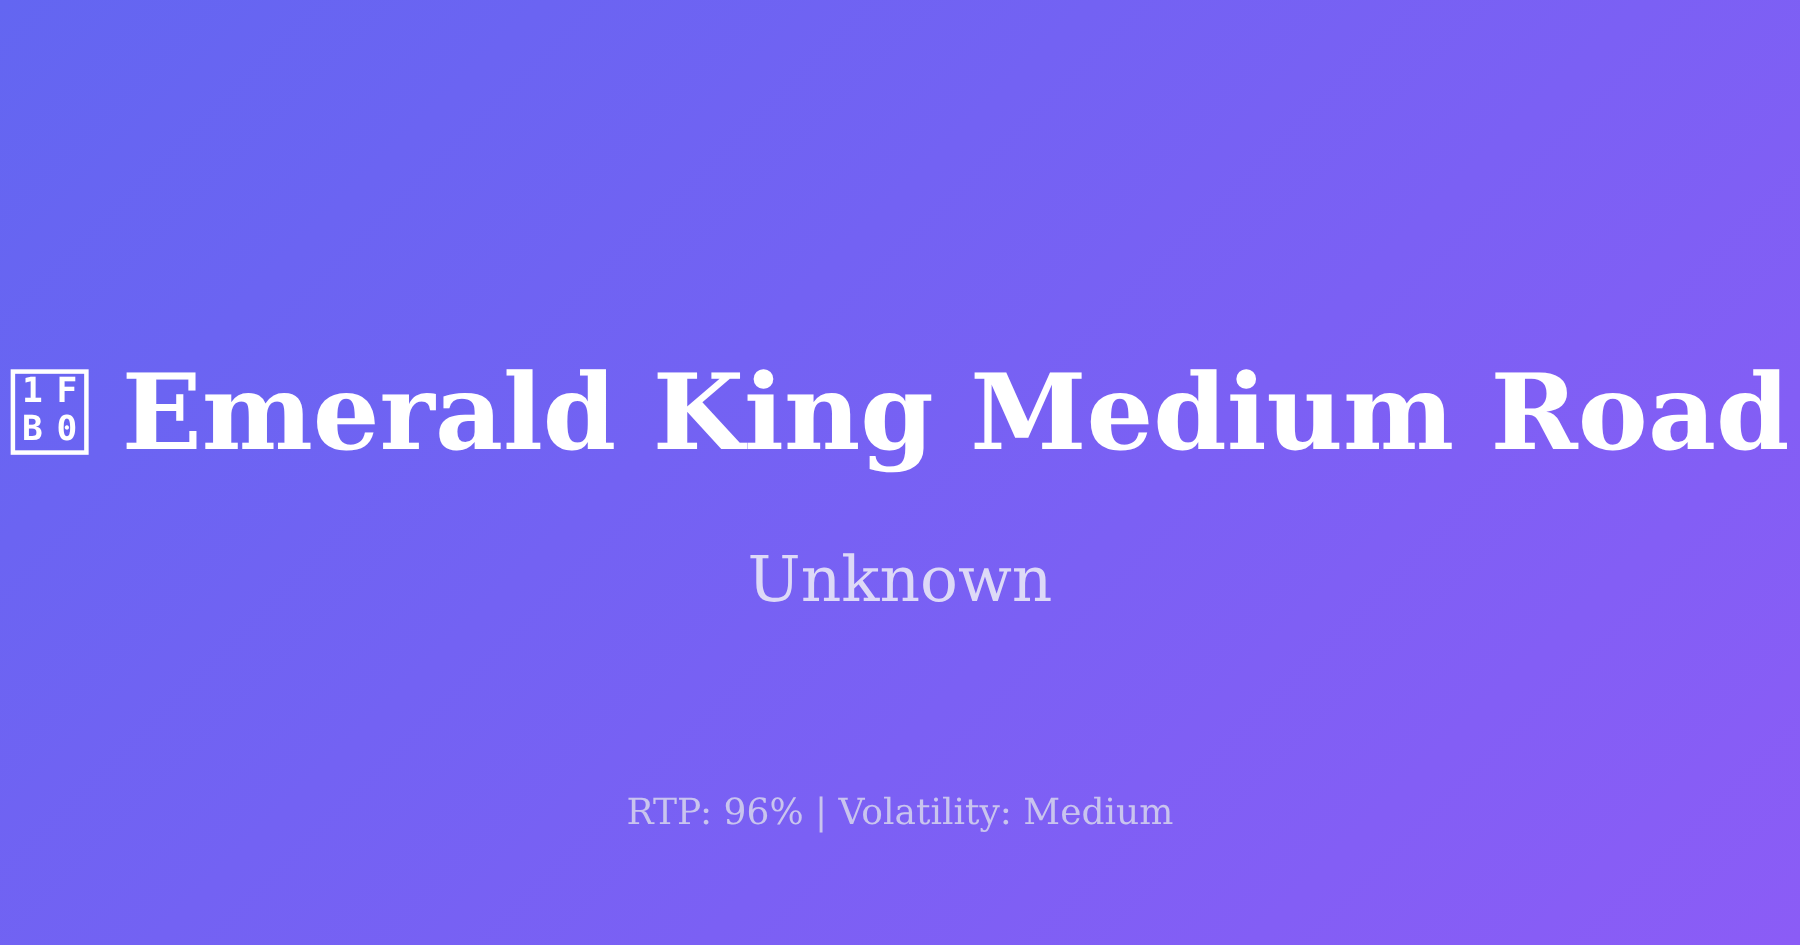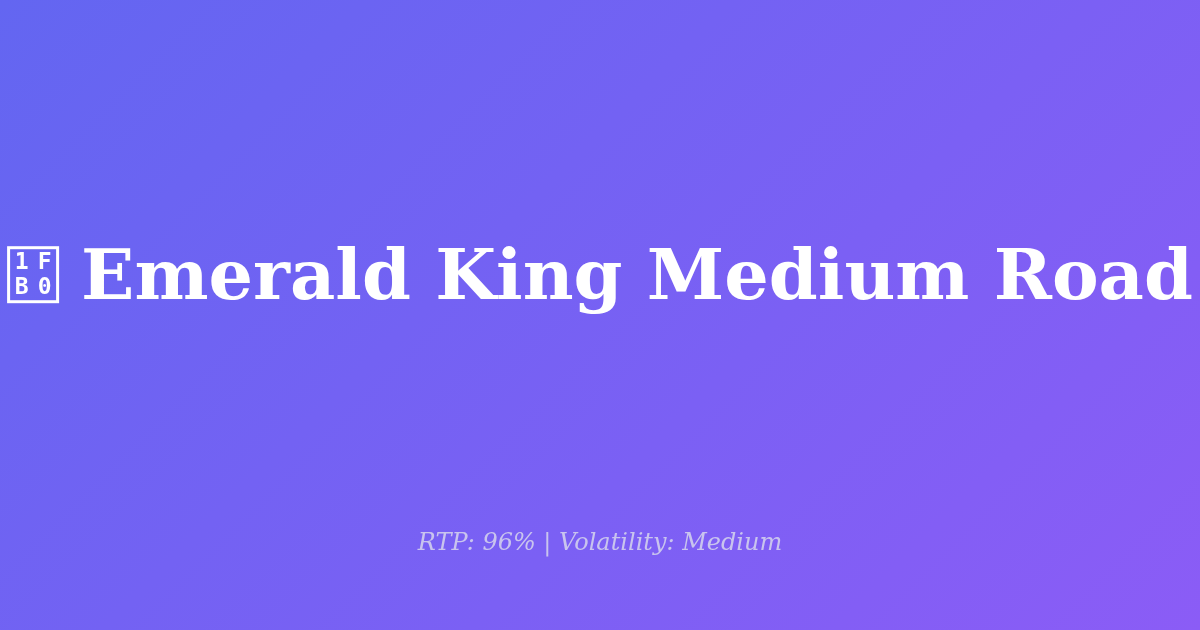--- a/index.html
+++ b/index.html
@@ -97,37 +97,37 @@
     top: 542px;
     left: 50%;
     transform: translate(-50%, -50%);
     font-family: "DejaVu Serif", "Liberation Serif", serif;
     font-weight: 400;
     font-size: 24px;
     line-height: 1.2;
     color: #c9c4ee;
     white-space: nowrap;
     text-align: center;
-    font-style: italic;
   }
 </style>
 </head>
 <body>
 
 <div id="og-card">
 
   <div class="title-row">
 
     <div class="tofu">
       <span>1</span>
       <span>F</span>
       <span>B</span>
       <span>0</span>
     </div>
 
     <div class="title-text">Emerald King Medium Road</div>
 
   </div>
 
+  <div class="subtitle">Unknown</div>
 
   <div class="footer-meta">RTP: 96% | Volatility: Medium</div>
 
 </div>
 
 </body></html>

